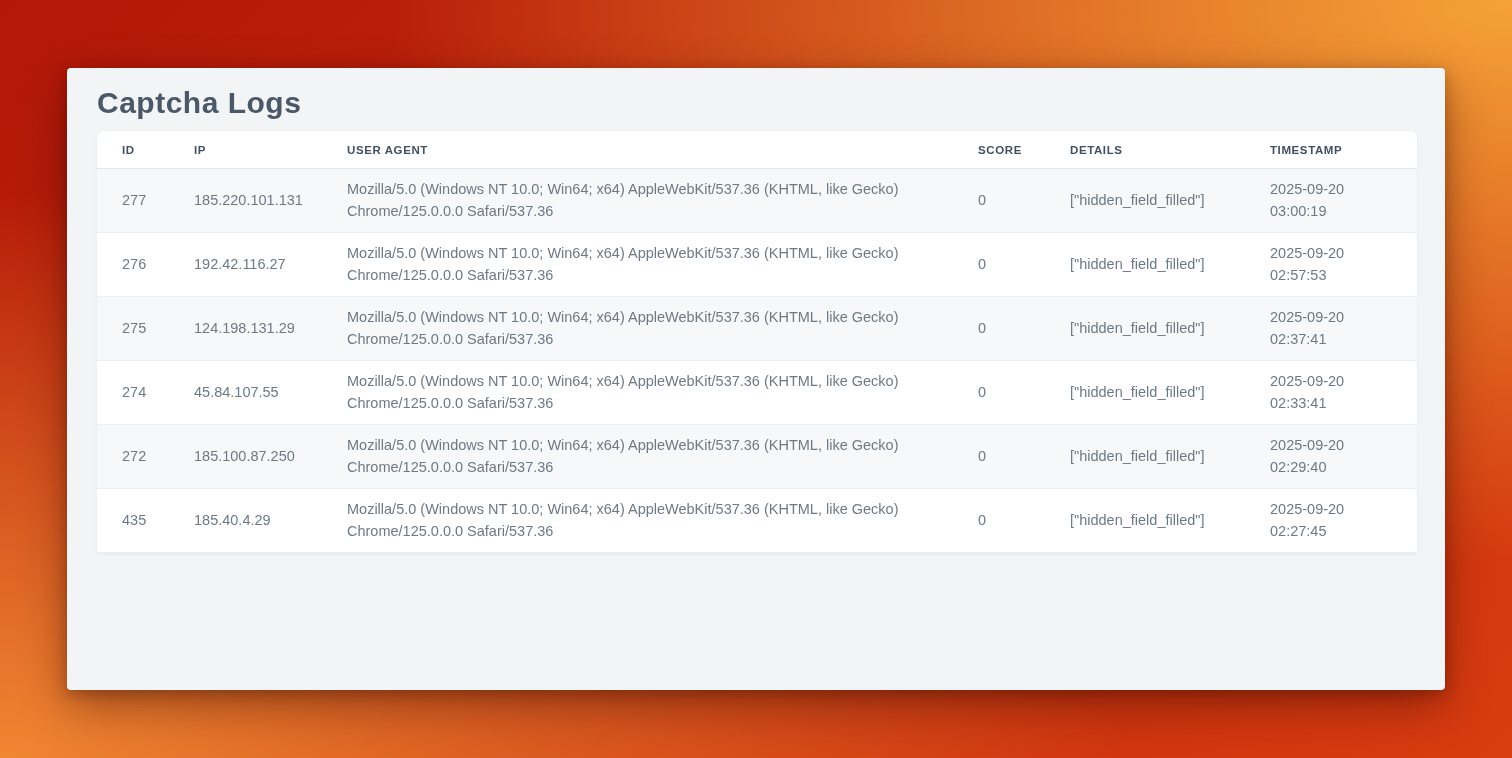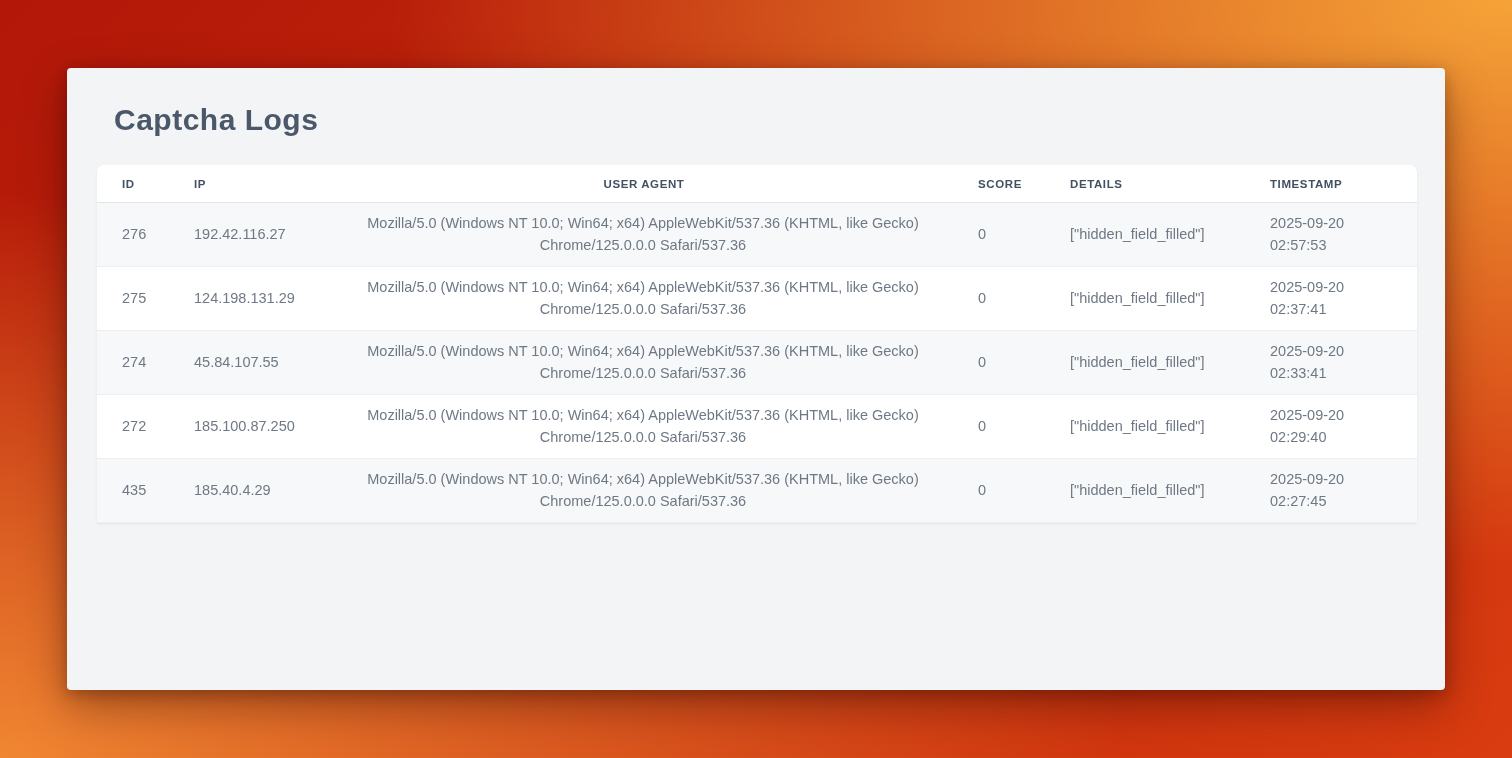--- a/index.html
+++ b/index.html
@@ -25,21 +25,21 @@
     top: 68px;
     width: 1378px;
     height: 622px;
     background: var(--card-bg, #f3f4f5);
     border-radius: 4px;
     box-shadow: 0 16px 45px rgba(40, 8, 0, 0.40), 0 4px 14px rgba(40, 8, 0, 0.25);
     padding: 0 28px 0 30px;
     overflow: hidden;
   }
   .card-title {
-    margin: 17px;
+    margin: 0;
     padding-top: 14px;
     height: 63px;
     font-size: 30px;
     line-height: 42px;
     font-weight: 600;
     letter-spacing: 0.5px;
     color: var(--title-color, #4b5869);
   }
   table.logs {
     width: 100%;
@@ -72,21 +72,21 @@
     font-size: 14.5px;
     line-height: 21.5px;
     color: var(--cell-color, #6e7985);
     border-bottom: 1px solid #eceef1;
     overflow: hidden;
   }
   tbody tr:nth-child(odd) td { background: var(--row-alt-bg, #f7f8f9); }
   tbody tr:nth-child(even) td { background: var(--table-bg, #ffffff); }
   .col-id        { width: 72px;  }
   .col-ip        { width: 153px; }
-  .col-user_agent{ width: 631px; text-align: center; }
+  .col-user_agent{ width: 631px; }
   .col-score     { width: 92px;  }
   .col-details   { width: 200px; }
   .col-timestamp { width: 172px; }
 </style>
 </head>
 <body>
 
 <div class="viewport">
   <div class="card">
     <h1 class="card-title">Captcha Logs</h1>
@@ -95,20 +95,28 @@
         <tr>
             <th class="col-id">ID</th>
             <th class="col-ip">IP</th>
             <th class="col-user_agent">USER AGENT</th>
             <th class="col-score">SCORE</th>
             <th class="col-details">DETAILS</th>
             <th class="col-timestamp">TIMESTAMP</th>
           </tr>
       </thead>
       <tbody>
+          <tr>
+            <td class="col-id">277</td>
+            <td class="col-ip">185.220.101.131</td>
+            <td class="col-user_agent">Mozilla/5.0 (Windows NT 10.0; Win64; x64) AppleWebKit/537.36 (KHTML, like Gecko) Chrome/125.0.0.0 Safari/537.36</td>
+            <td class="col-score">0</td>
+            <td class="col-details">["hidden_field_filled"]</td>
+            <td class="col-timestamp">2025-09-20 03:00:19</td>
+          </tr>
           <tr>
             <td class="col-id">276</td>
             <td class="col-ip">192.42.116.27</td>
             <td class="col-user_agent">Mozilla/5.0 (Windows NT 10.0; Win64; x64) AppleWebKit/537.36 (KHTML, like Gecko) Chrome/125.0.0.0 Safari/537.36</td>
             <td class="col-score">0</td>
             <td class="col-details">["hidden_field_filled"]</td>
             <td class="col-timestamp">2025-09-20 02:57:53</td>
           </tr>
           <tr>
             <td class="col-id">275</td>

